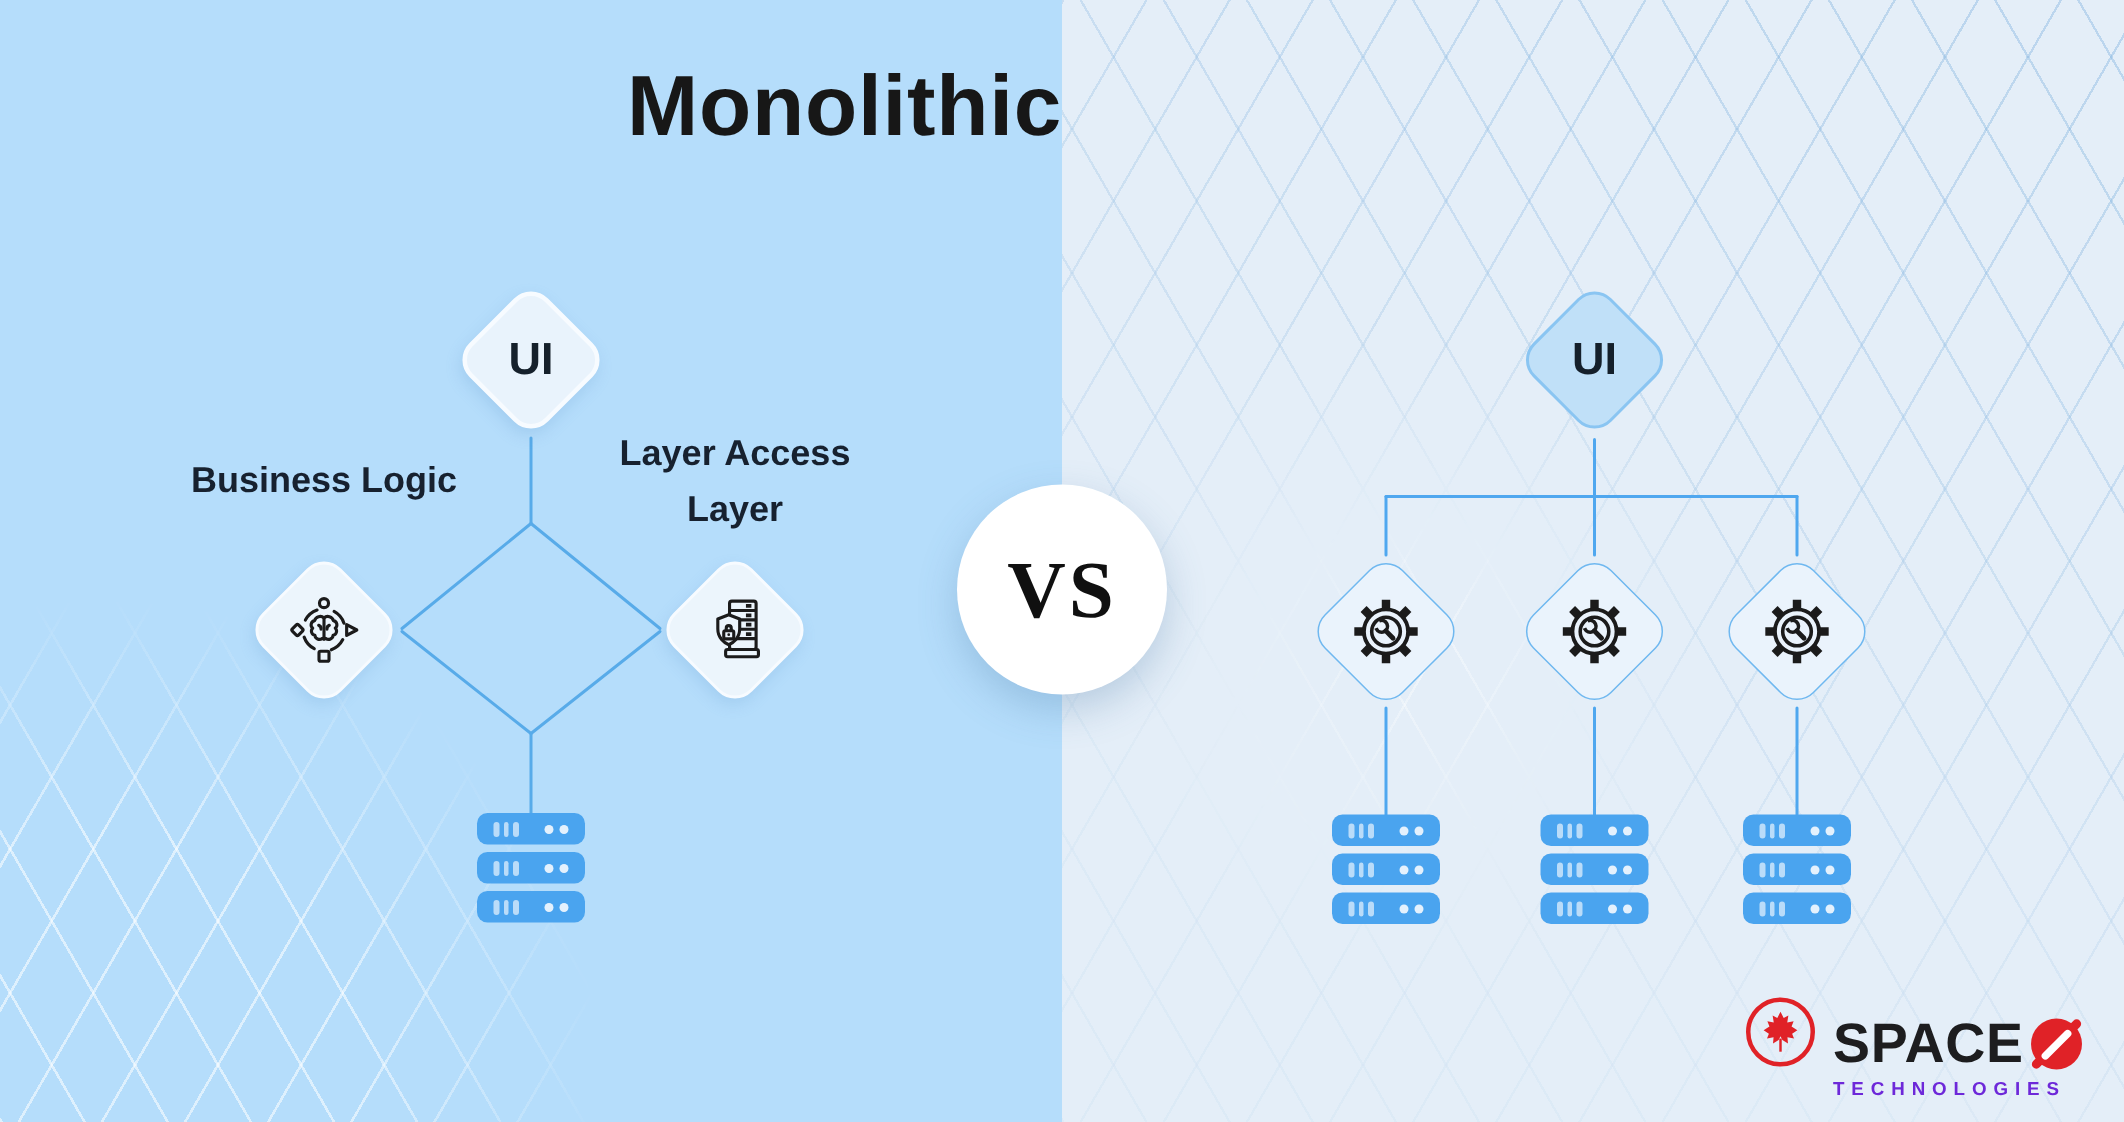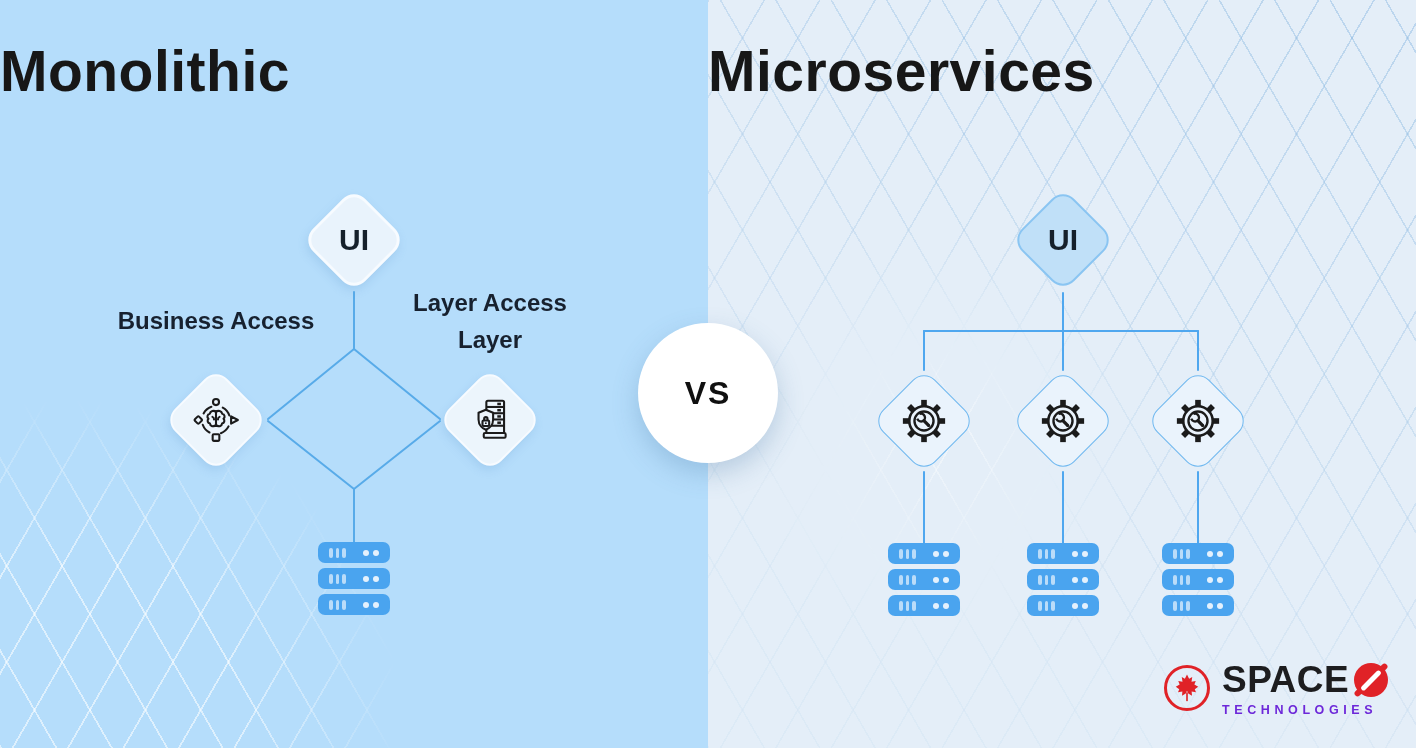--- a/index.html
+++ b/index.html
@@ -30,21 +30,21 @@
   }
   .pattern-right-white{
     background:
       repeating-linear-gradient(60deg, rgba(255,255,255,.65) 0 1.5px, transparent 1.5px 48px),
       repeating-linear-gradient(120deg, rgba(255,255,255,.65) 0 1.5px, transparent 1.5px 48px);
     -webkit-mask-image:radial-gradient(42% 40% at 34% 58%, #000 0%, transparent 75%);
             mask-image:radial-gradient(42% 40% at 34% 58%, #000 0%, transparent 75%);
   }
 
   .panel-title{
-    position:absolute;top:38px;left:0;right:0;margin:0;text-align:left;
+    position:absolute;top:38px;left:0;right:0;margin:0;text-align:right;
     font-size:57px;line-height:66px;font-weight:700;letter-spacing:.5px;
     color:var(--title_color,#171717);
   }
 
   svg.connectors{position:absolute;left:0;top:0;}
 
   .diamond{
     position:absolute;width:74px;height:74px;border-radius:16px;
     transform:rotate(45deg);display:flex;align-items:center;justify-content:center;
   }
@@ -88,30 +88,30 @@
   .stack-l1{left:318px;top:542px;}
   .stack-r1{left:180px;top:543px;}
   .stack-r2{left:319px;top:543px;}
   .stack-r3{left:454px;top:543px;}
 
   .vs-circle{
     position:absolute;left:638px;top:323px;width:140px;height:140px;border-radius:50%;
     background:var(--vs_bg,#ffffff);display:flex;align-items:center;justify-content:center;
     box-shadow:0 10px 26px rgba(80,125,170,.30);
   }
-  .vs-circle span{font-size:32px;font-weight:800;letter-spacing:2px;color:var(--vs_color,#101010);}
+  .vs-circle span{font-size:54px;font-weight:800;letter-spacing:2px;color:var(--vs_color,#101010);font-family:Liberation Serif, serif;}
 
   
   .logo{position:absolute;left:1164px;top:662px;display:flex;align-items:flex-start;}
   .logo-ring{
     width:46px;height:46px;border:3px solid var(--logo_red,#e02227);border-radius:50%;
     display:flex;align-items:center;justify-content:center;flex:none;margin-top:3px;
   }
   .logo-text{margin-left:12px;}
-  .brand-row{display:flex;align-items:center;}
+  .brand-row{display:flex;align-items:center;margin-top:16px;}
   .brand-name{font-size:37px;line-height:36px;font-weight:800;letter-spacing:.5px;
     color:var(--logo_dark,#1d1d1f);}
   .o-mark{position:relative;width:38px;height:36px;margin-left:3px;flex:none;}
   .o-mark i{position:absolute;display:block;}
   .o-slash-long{left:-3px;top:15px;width:44px;height:6px;border-radius:3px;
     background:var(--logo_red,#e02227);transform:rotate(-45deg);}
   .o-disc{left:2px;top:1px;width:34px;height:34px;border-radius:50%;
     background:var(--logo_red,#e02227);}
   .o-slash-short{left:6px;top:15.5px;width:26px;height:5px;border-radius:2.5px;
     background:#ffffff;transform:rotate(-45deg);}
@@ -136,21 +136,21 @@
         <line x1="268" y1="421" x2="354" y2="489"></line>
         <line x1="440" y1="421" x2="354" y2="489"></line>
         <line x1="354" y1="489" x2="354" y2="545"></line>
       </g>
     </svg>
 
     <div class="diamond l-ui">
       <span class="inner ui-text">UI</span>
     </div>
 
-    <div class="node-label label-bl">Business Access</div>
+    <div class="node-label label-bl">Business Logic</div>
     <div class="node-label label-da">Layer Access Layer</div>
 
     <div class="diamond l-icon l-bl">
       <span class="inner">
         <svg width="50" height="50" viewBox="0 0 48 48" fill="none" stroke="#1b1b1b" stroke-width="2" stroke-linecap="round" stroke-linejoin="round">
           <circle cx="24" cy="24" r="13.5" stroke-dasharray="10 11.2" transform="rotate(27 24 24)"></circle>
           <circle cx="24" cy="6.8" r="2.9"></circle>
           <rect x="20.8" y="37.6" width="6.4" height="6.4" rx="1"></rect>
           <rect x="4.2" y="21.2" width="5.6" height="5.6" rx="1" transform="rotate(45 7 24)"></rect>
           <path d="M38.5 20.5 L38.5 27.5 L45 24 Z"></path>
@@ -217,21 +217,20 @@
             <i></i>
           </span>
       </div>
     </div>
   </section>
 
   <section class="panel right">
     <div class="pattern pattern-right-blue"></div>
     <div class="pattern pattern-right-white"></div>
 
-    <h1 class="panel-title">Microservices</h1>
 
     <svg class="connectors" width="708" height="748">
       <g stroke="#4fa7ef" stroke-width="2" stroke-linecap="round" fill="none">
         <line x1="355" y1="293" x2="355" y2="331"></line>
         <line x1="216" y1="331" x2="490" y2="331"></line>
         <line x1="216" y1="331" x2="216" y2="370"></line>
         <line x1="355" y1="331" x2="355" y2="370"></line>
         <line x1="490" y1="331" x2="490" y2="370"></line>
         <line x1="216" y1="472" x2="216" y2="545"></line>
         <line x1="355" y1="472" x2="355" y2="545"></line>

